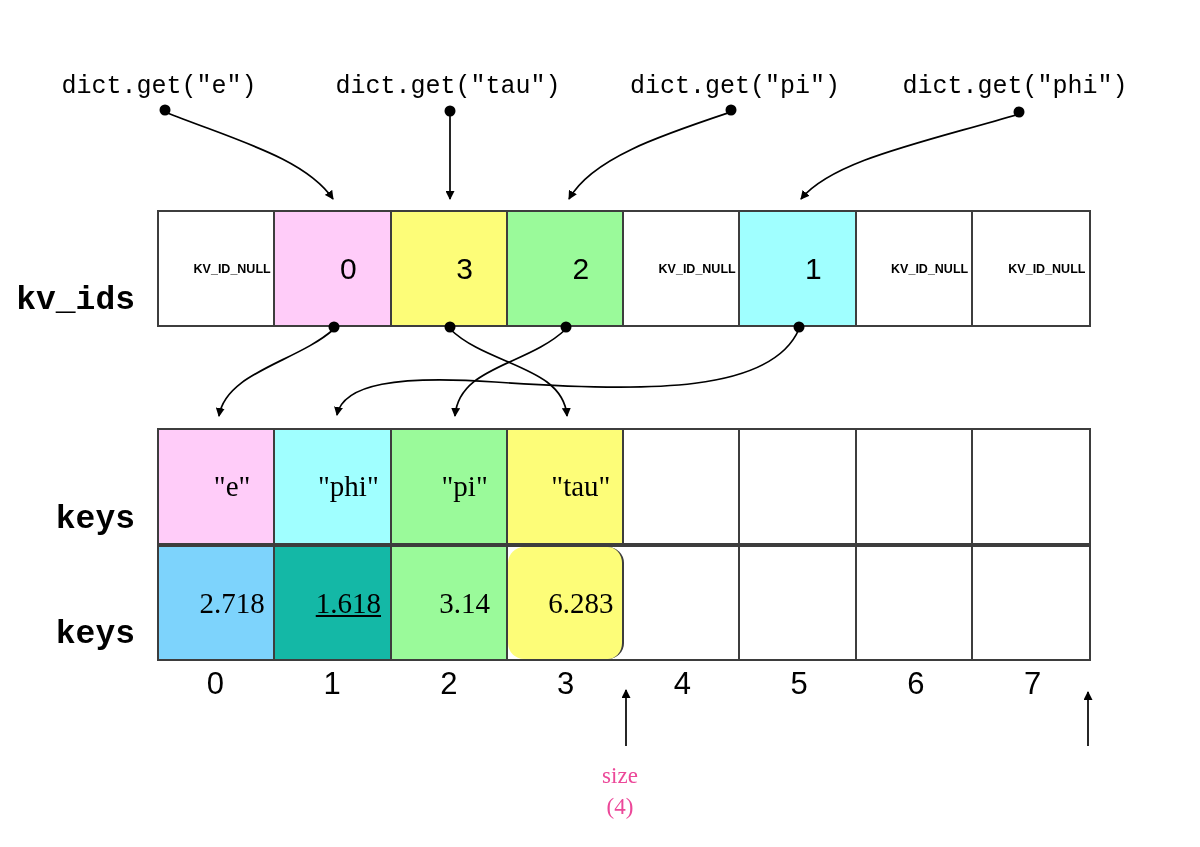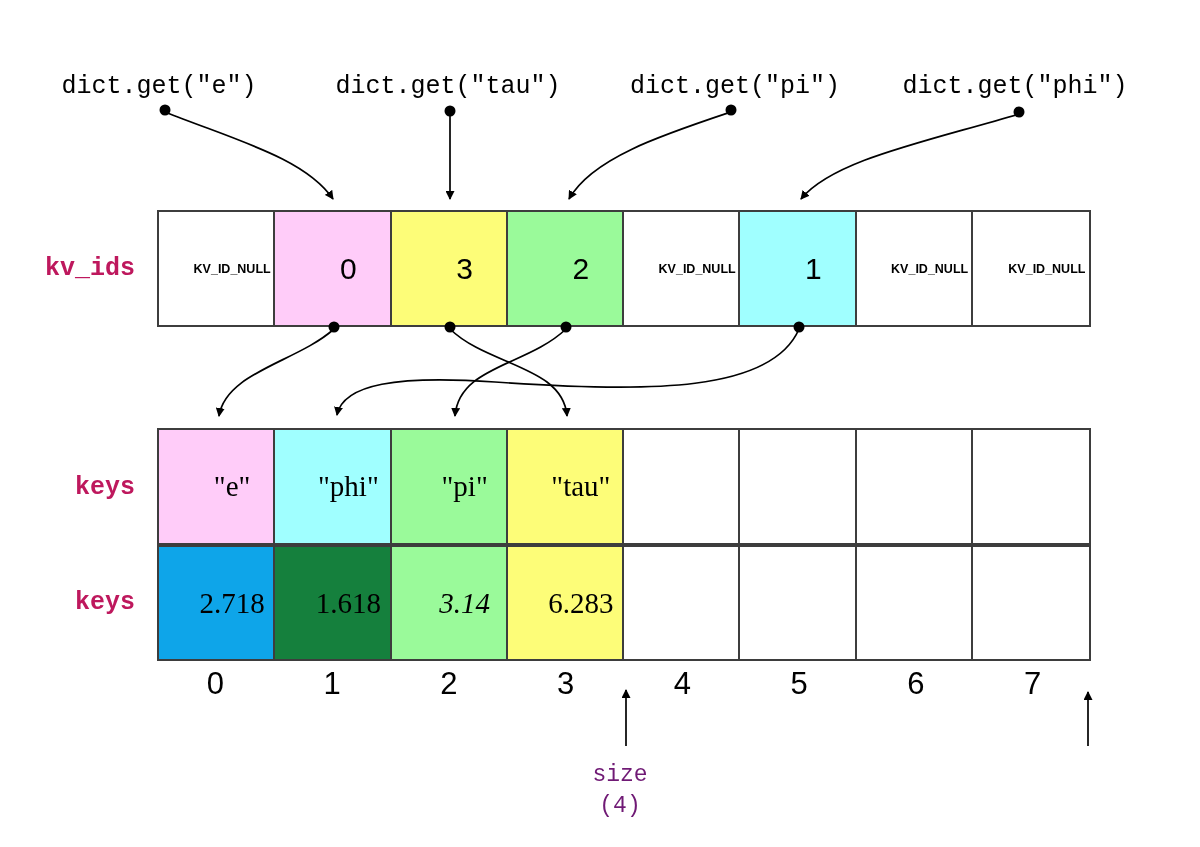--- a/index.html
+++ b/index.html
@@ -10,21 +10,21 @@
   
   .code-label{
     position:absolute;transform:translateX(-50%);
     font-family:"Liberation Mono","DejaVu Sans Mono",monospace;
     font-size:25px;color:#000;white-space:nowrap;
   }
   .row-label{
     position:absolute;right:1065px; 
     transform:translateY(-50%);
     font-family:"Liberation Mono","DejaVu Sans Mono",monospace;
-    font-weight:bold;font-size:25px;color:#be185d;white-space:nowrap;
+    font-weight:bold;font-size:33px;color:#000000;white-space:nowrap;margin-top:32px;
   }
   
   .array-row{
     position:absolute;left:157px;width:934px;box-sizing:border-box;
     border:2px solid #3d3d3d;display:grid;grid-template-columns:repeat(8,1fr);
     background:#fff;
   }
   .cell{
     border-right:2px solid #3d3d3d;display:flex;align-items:center;justify-content:center;
     box-sizing:border-box;overflow:hidden;padding-left:32px;
@@ -43,22 +43,22 @@
   #index-row{
     position:absolute;left:157px;top:666px;width:934px;display:flex;
   }
   #index-row .idx{
     flex:1;text-align:center;font-size:31px;color:#000;
     font-family:"Liberation Sans",sans-serif;
   }
   
   .marker-note{
     position:absolute;transform:translateX(-50%);text-align:center;
-    font-family:Liberation Mono, monospace;
-    font-size:23px;color:#701a75;line-height:31px;white-space:nowrap;
+    font-family:Liberation Serif, serif;
+    font-size:23px;color:#ec4899;line-height:31px;white-space:nowrap;
   }
   svg{position:absolute;left:0;top:0;}
 </style>
 </head>
 <body>
 
 <div id="canvas">
 
   <div class="code-label" style="left:159px;top:72px;">dict.get("e")</div>
   <div class="code-label" style="left:448px;top:72px;">dict.get("tau")</div>
@@ -117,30 +117,30 @@
       </div>
       <div class="cell" style="background: rgb(255, 255, 255);">
         <span></span>
       </div>
       <div class="cell" style="background: rgb(255, 255, 255);">
         <span></span>
       </div>
     </div>
 
   <div class="array-row" id="vals-row" style="top:545px;height:116px;">
-      <div class="cell" style="background: #0ea5e9; text-align: center;">
+      <div class="cell" style="background: #7dd3fc; text-align: center;">
         <span>2.718</span>
       </div>
-      <div class="cell" style="background: #15803d;">
+      <div class="cell" style="background: #14b8a6; text-decoration: underline;">
         <span>1.618</span>
       </div>
-      <div class="cell" style="background: rgb(154, 250, 154); font-style: italic;">
+      <div class="cell" style="background: rgb(154, 250, 154);">
         <span>3.14</span>
       </div>
-      <div class="cell" style="background: rgb(253, 253, 120);">
+      <div class="cell" style="background: rgb(253, 253, 120); border-radius: 16px;">
         <span>6.283</span>
       </div>
       <div class="cell" style="background: rgb(255, 255, 255);">
         <span></span>
       </div>
       <div class="cell" style="background: rgb(255, 255, 255);">
         <span></span>
       </div>
       <div class="cell" style="background: rgb(255, 255, 255);">
         <span></span>

